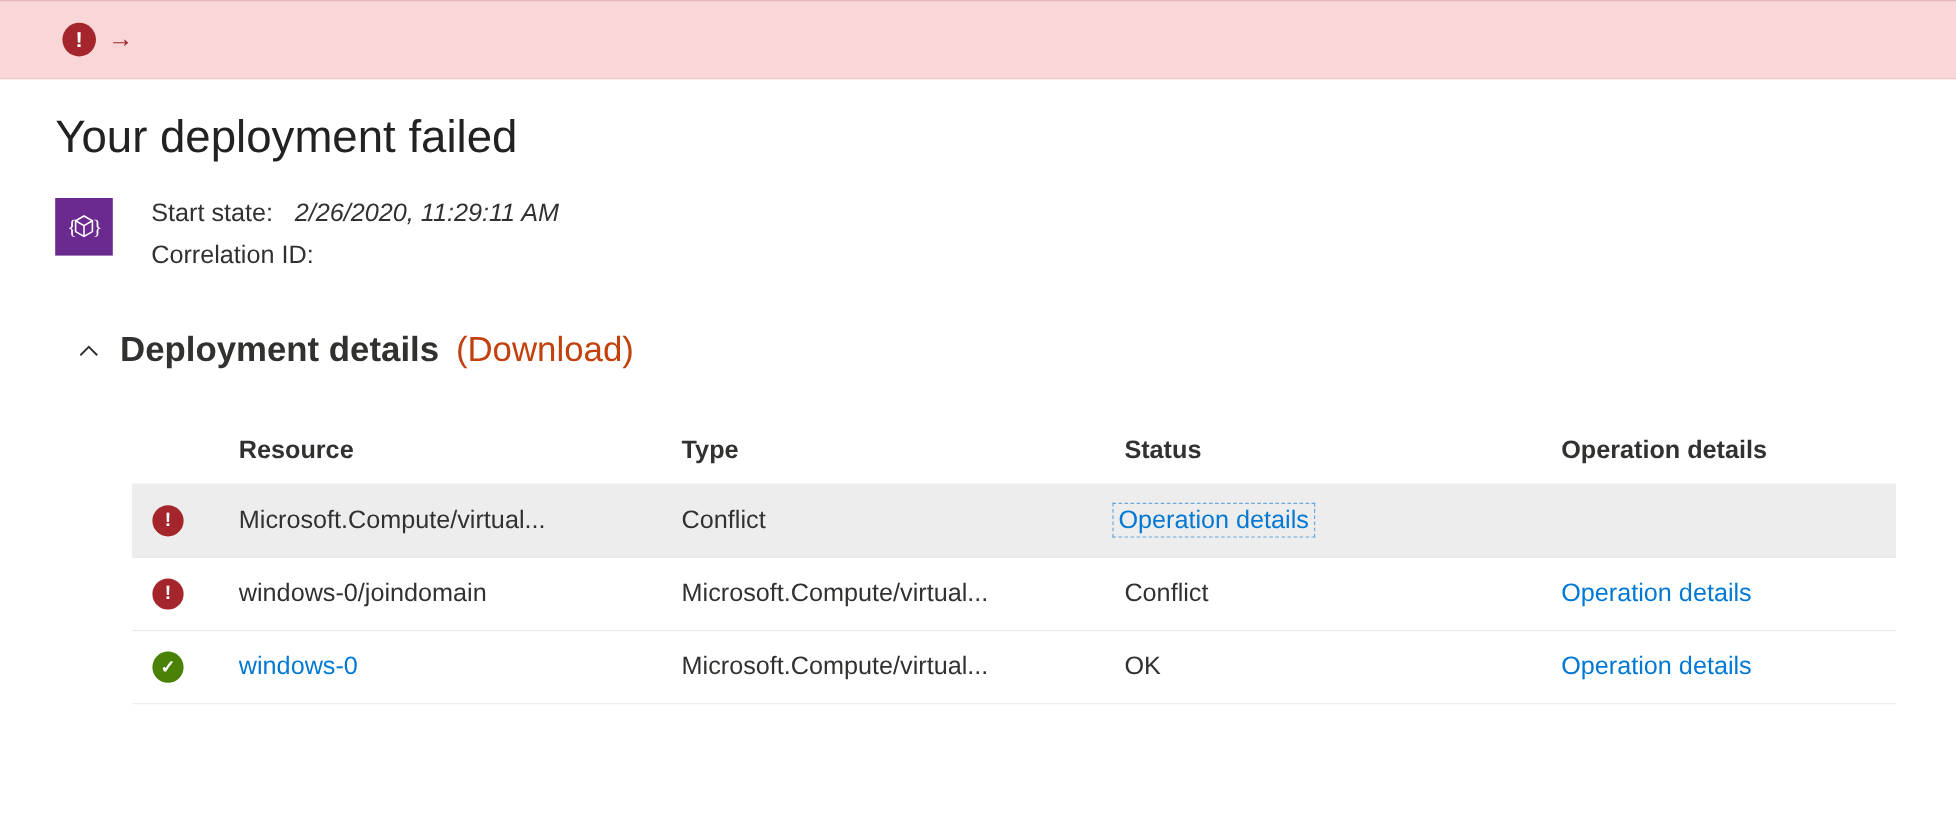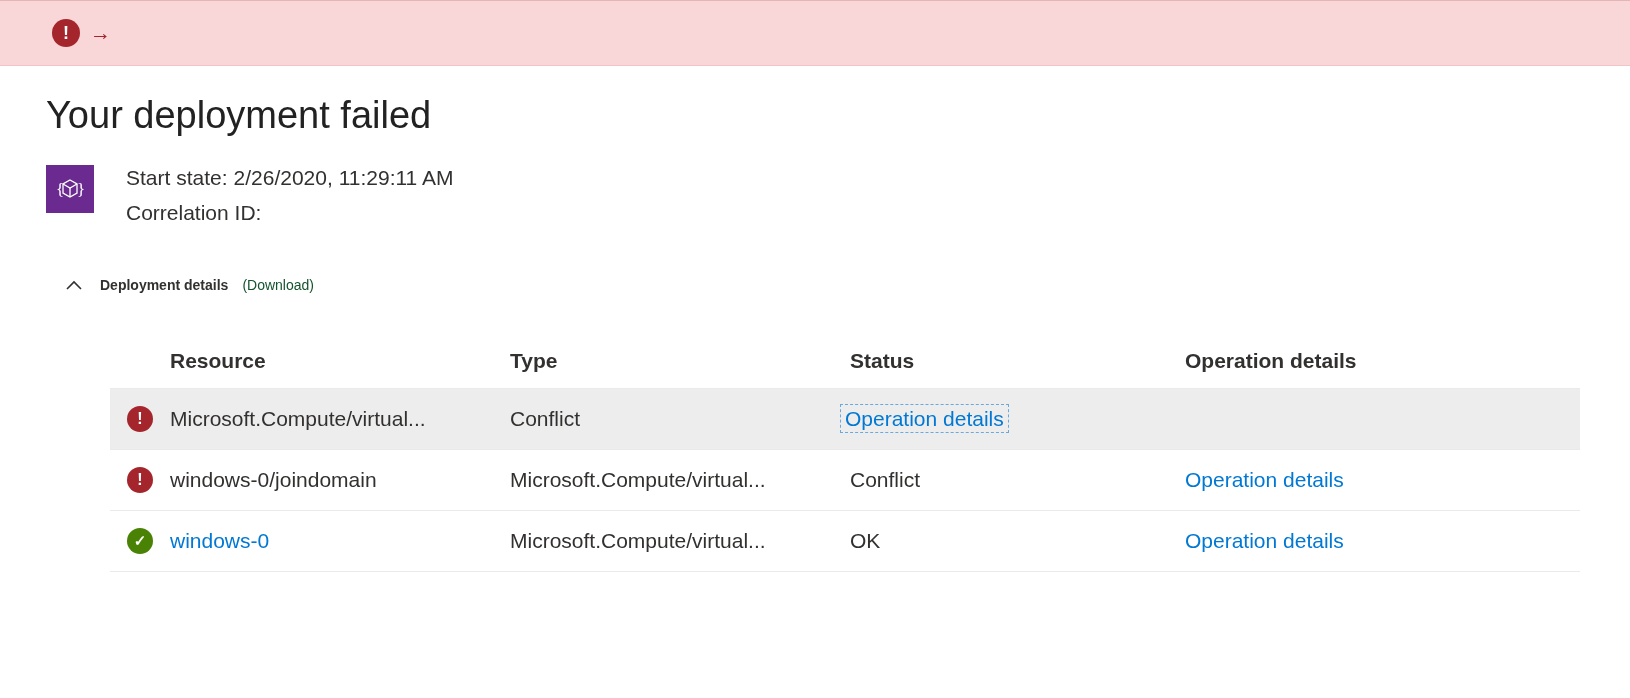--- a/index.html
+++ b/index.html
@@ -10,27 +10,27 @@
   .banner-arrow{margin-left:10px;color:#a4262c;font-size:21px;}
   .content{padding:28px 46px 0 46px;border-radius:20px;}
   h1{font-weight:400;font-size:38px;margin:0 0 24px 0;color:#222;}
   .summary{display:flex;}
   .badge{width:48px;height:48px;background:#6b2a8f;display:flex;align-items:center;justify-content:center;color:#fff;flex-shrink:0;margin-top:4px;}
   .summary-cols{display:flex;flex:1;margin-left:32px;}
   .col-left{flex:0 0 800px;}
   .col-right{flex:1;}
   .kv{display:flex;font-size:21px;line-height:1.65;}
   .kv .k{white-space:nowrap;}
-  .kv .v{margin-left:6px;}
-  .section-head{display:flex;align-items:center;margin-top:46px;margin-left:20px;font-size:14px;}
+  .kv .v{margin-left:18px;font-style:italic;}
+  .section-head{display:flex;align-items:center;margin-top:46px;margin-left:20px;font-size:29px;}
   .chev{font-size:16px;color:#323130;margin-right:18px;}
   .section-title{font-weight:600;color:#323130;}
-  .dl-link{color:#14532d;margin-left:14px;}
+  .dl-link{color:#c2410c;margin-left:14px;}
   .tbl{margin-top:40px;margin-left:64px;width:1470px;}
-  .thead,.trow{display:flex;align-items:center;}
+  .thead,.trow{display:flex;align-items:center;gap:29px;}
   .thead{font-weight:600;font-size:21px;height:54px;border-bottom:1px solid #eaeaea;}
   .trow{height:60px;border-bottom:1px solid #eaeaea;font-size:21px;}
   .trow.sel{background:#ededed;}
   .c-icon{flex:0 0 60px;display:flex;align-items:center;justify-content:center;}
   .c-res{flex:0 0 330px;padding-right:10px;white-space:nowrap;overflow:hidden;text-overflow:ellipsis;}
   .c-type{flex:0 0 330px;padding-right:10px;white-space:nowrap;overflow:hidden;text-overflow:ellipsis;}
   .c-status{flex:0 0 335px;}
   .c-op{flex:0 0 300px;}
   .ok-circle{width:26px;height:26px;border-radius:50%;background:#498205;color:#fff;display:flex;align-items:center;justify-content:center;font-size:15px;font-weight:700;}
   .err-sm{width:26px;height:26px;border-radius:50%;background:#a4262c;color:#fff;display:flex;align-items:center;justify-content:center;font-size:16px;font-weight:700;}

